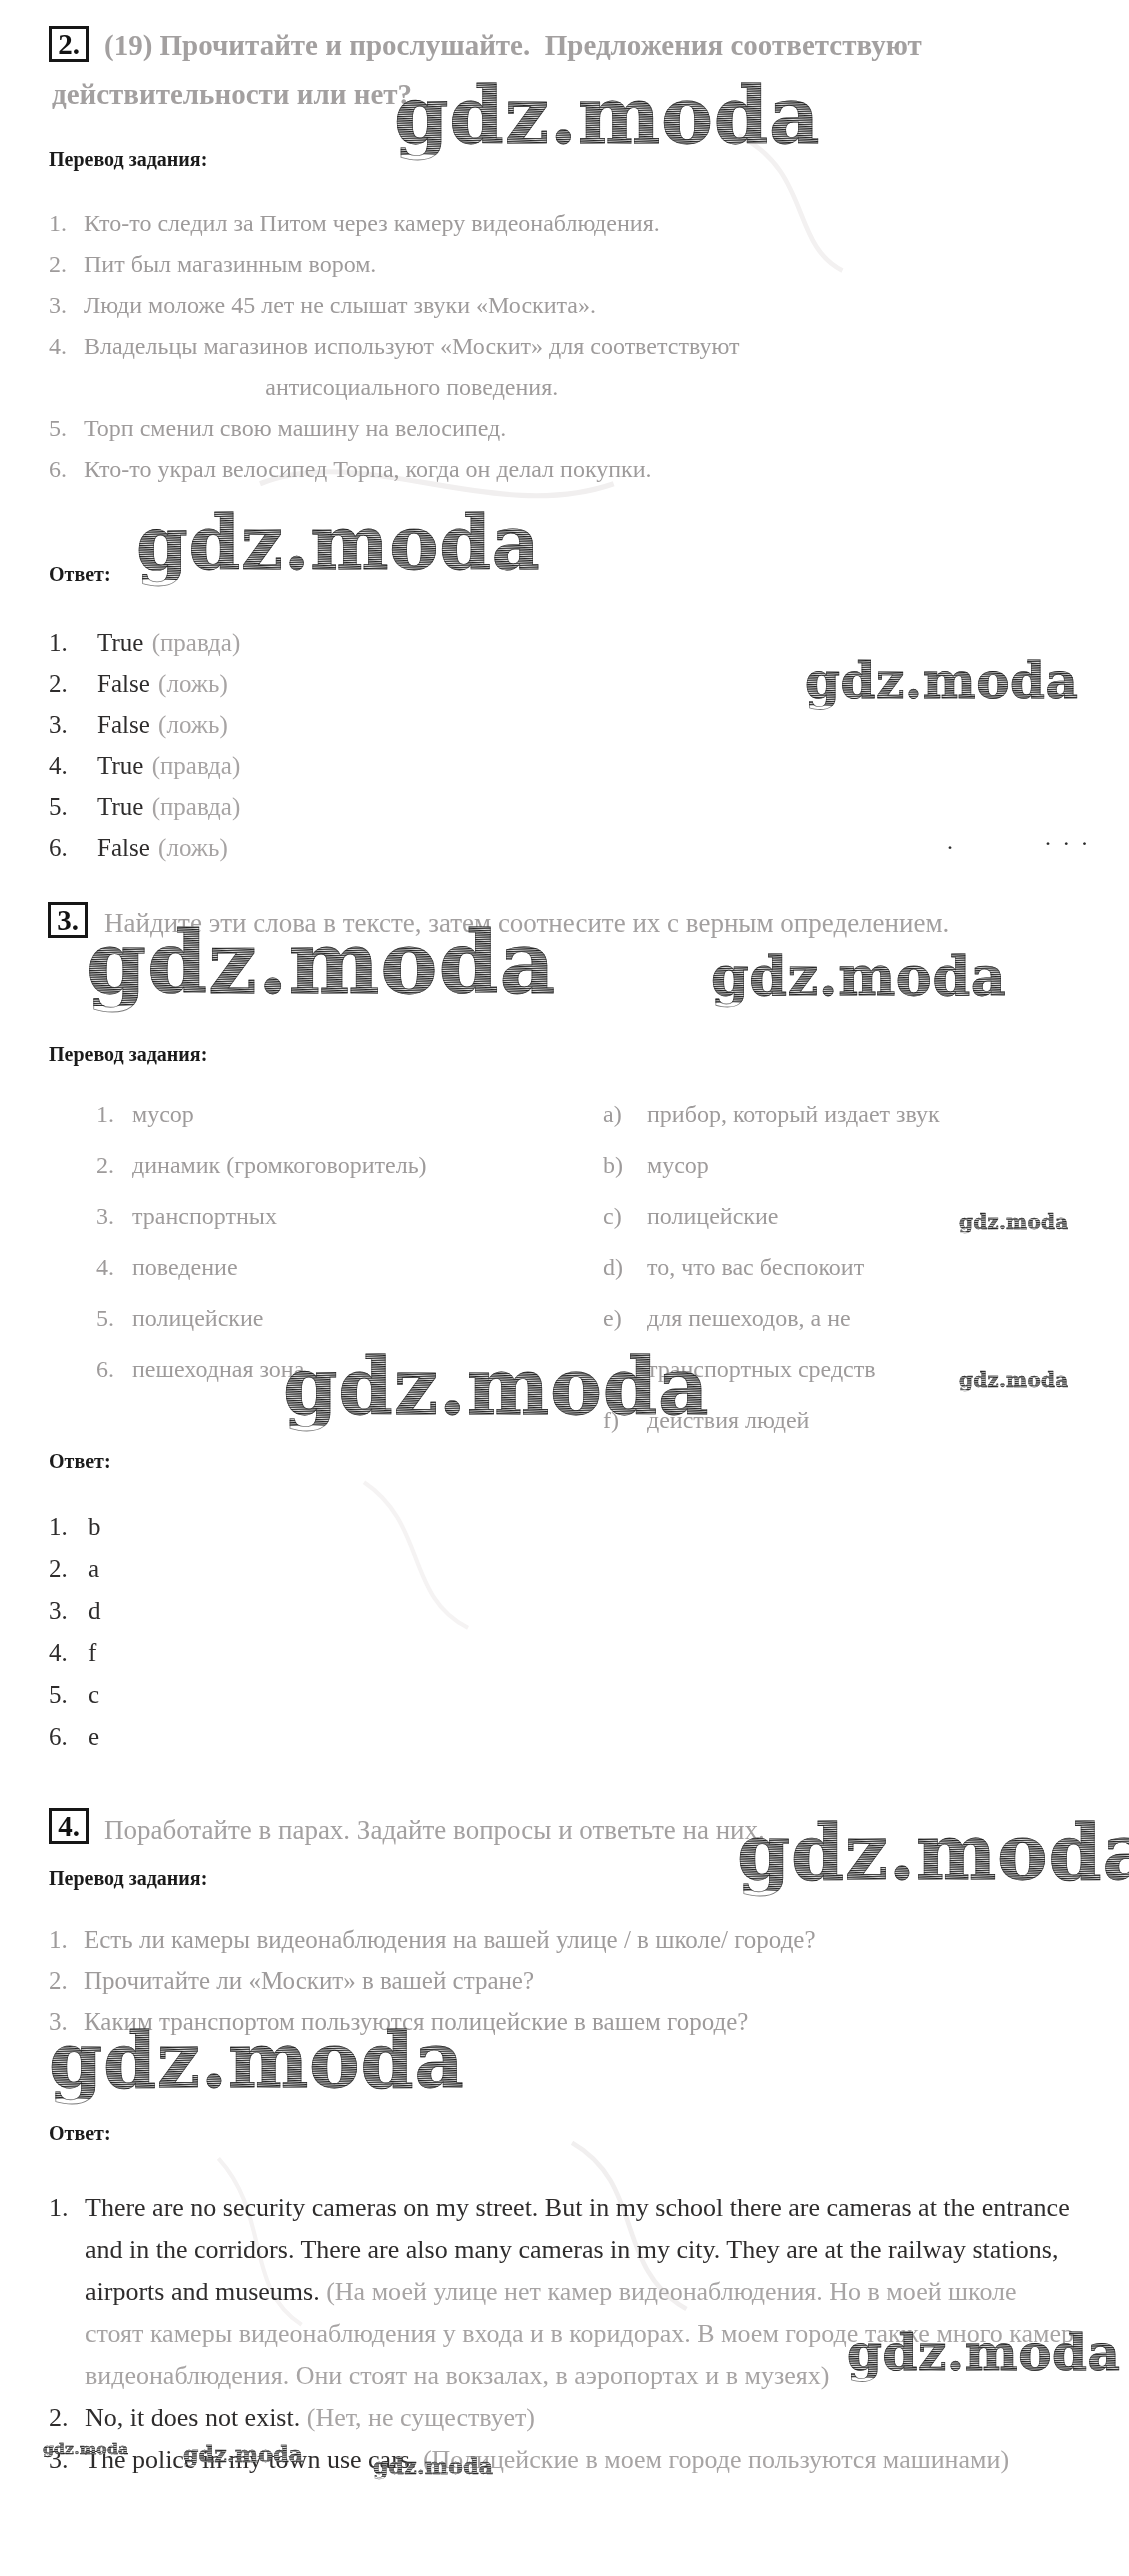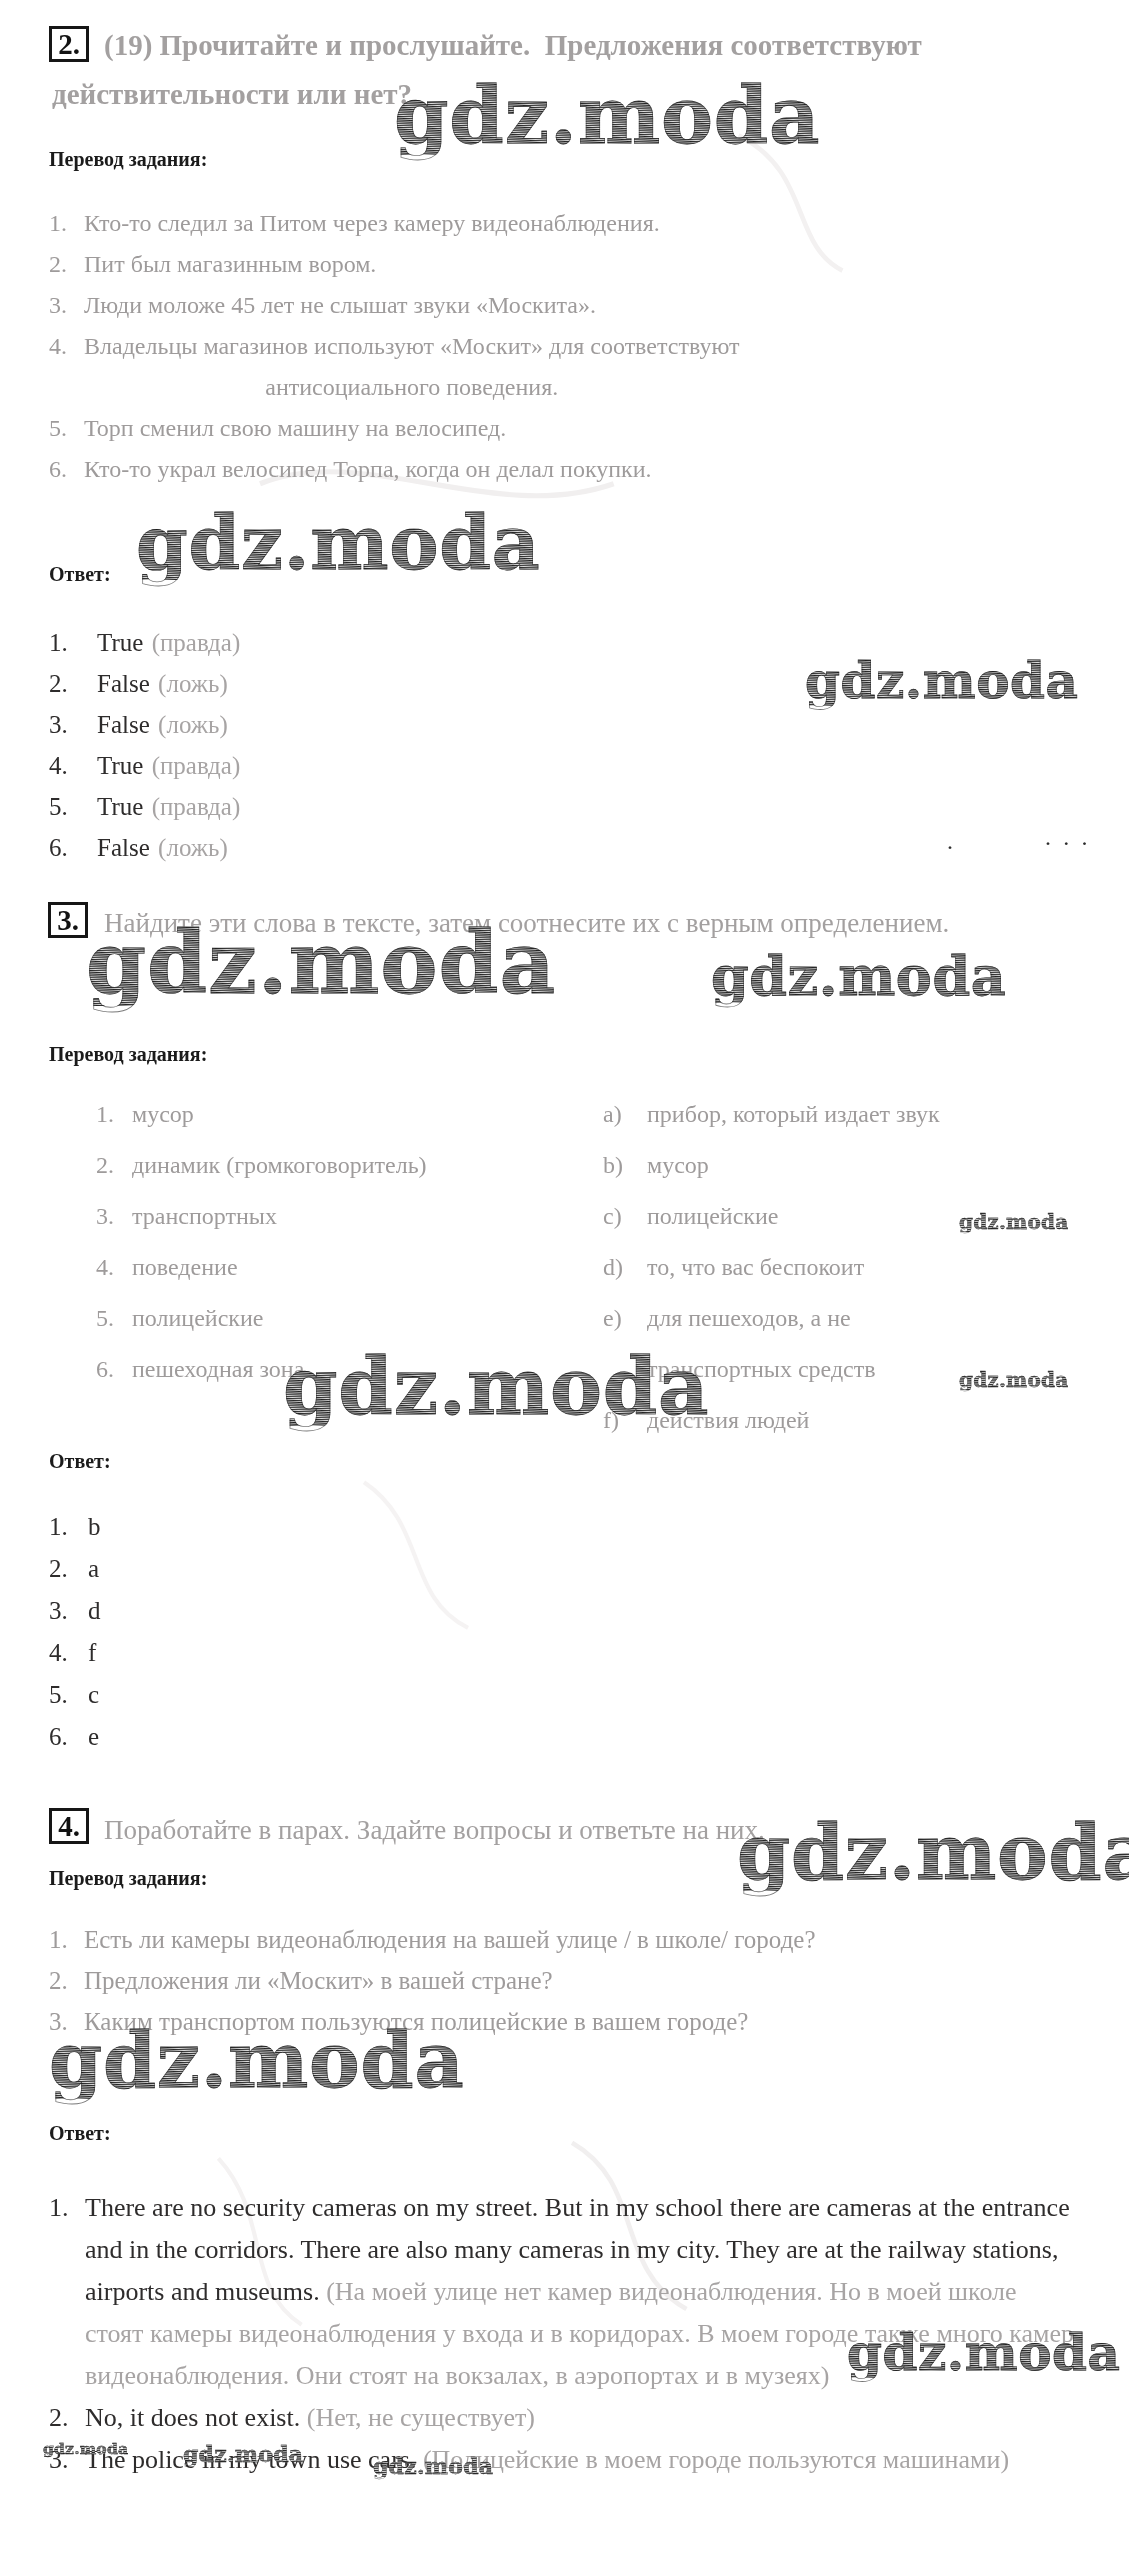--- a/index.html
+++ b/index.html
@@ -262,21 +262,21 @@
   <div class="abs heading" style="left:49px;top:1867px;">Перевод задания:</div>
 
   <div class="abs" style="left:49px;top:1919px;width:1040px;">
 
   <div class="q-row">
         <span class="q-num">1.</span>
         <span class="q-txt">Есть ли камеры видеонаблюдения на вашей улице / в школе/ городе?</span>
       </div>
       <div class="q-row">
         <span class="q-num">2.</span>
-        <span class="q-txt">Предложения ли «Москит» в вашей стране?</span>
+        <span class="q-txt">Прочитайте ли «Москит» в вашей стране?</span>
       </div>
       <div class="q-row">
         <span class="q-num">3.</span>
         <span class="q-txt">Каким транспортом пользуются полицейские в вашем городе?</span>
       </div>
     </div>
 
   <div class="wm" style="left:49px;top:2023px;font-size:76px;">gdz.moda</div>
 
   <div class="abs heading" style="left:49px;top:2122px;">Ответ:</div>

